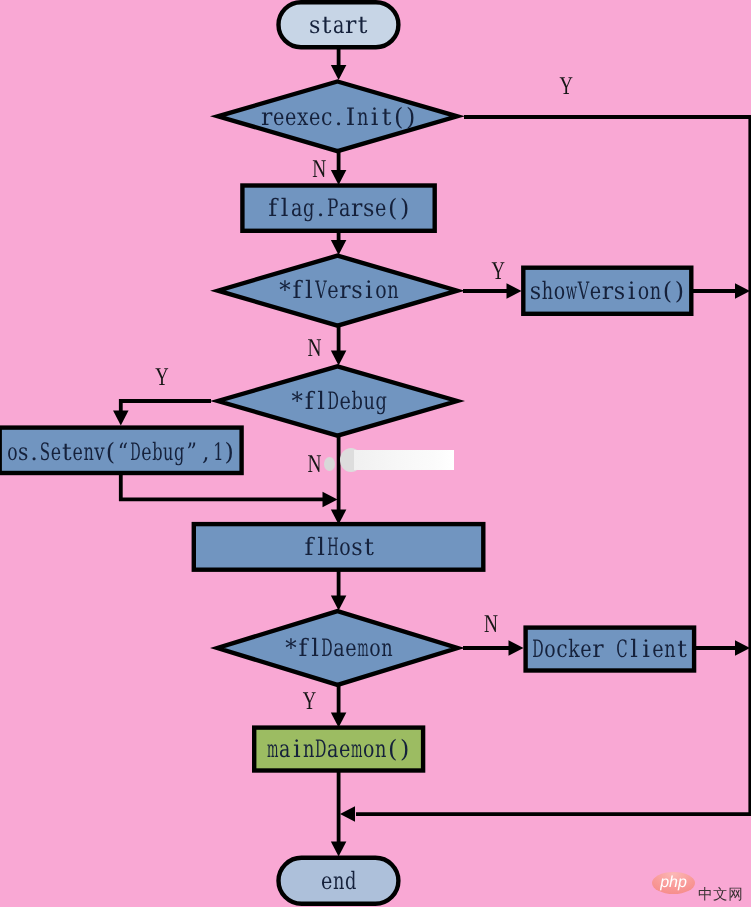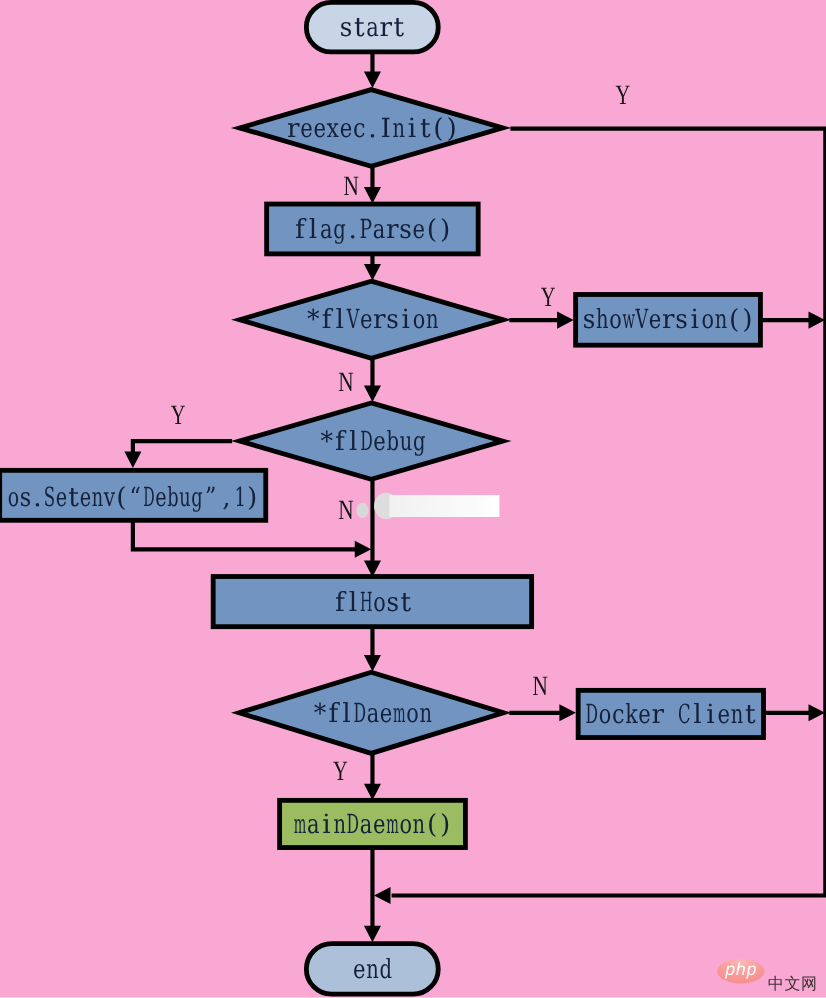--- a/index.html
+++ b/index.html
@@ -6,21 +6,21 @@
   html,body{margin:0;padding:0;background:#ffffff;-webkit-font-smoothing:antialiased;text-rendering:geometricPrecision;}
   #page{position:relative;width:751px;height:907px;background:#f9a8d4;overflow:hidden;}
   #page svg{display:block;position:absolute;left:0;top:0;}
   .ntxt{font-family:"DejaVu Serif",serif;fill:#15213b;font-size:24px;}
 
   #watermark{position:absolute;left:652px;top:863px;display:flex;align-items:center;white-space:nowrap;}
   #wm-badge{display:inline-block;width:43px;height:22px;border-radius:50%;
     background:radial-gradient(ellipse 120% 150% at 50% 8%, #fbb8b6 0%, #f99b99 38%, #f58886 72%, #f07f7e 100%);
     position:relative;}
   #wm-php{position:absolute;left:0;top:0;width:43px;height:22px;line-height:21px;text-align:center;
-    font-family:Liberation Mono, monospace;font-style:italic;font-weight:400;font-size:16px;color:#fff;letter-spacing:0px;}
+    font-family:Liberation Sans, sans-serif;font-style:italic;font-weight:400;font-size:16px;color:#fff;letter-spacing:0px;}
   #wm-site{margin-left:3px;font-family:"DejaVu Sans",sans-serif;font-size:14.6px;color:#3a3233;letter-spacing:0.5px;line-height:15px;white-space:nowrap;margin-top:24px;}
   #ghost{position:absolute;left:0;top:0;width:751px;height:907px;pointer-events:none;}
   #ghost .g1{position:absolute;left:324px;top:457px;width:11px;height:14px;border-radius:50%;background:#d8d8d8;}
   #ghost .g2{position:absolute;left:340px;top:448px;width:22px;height:24px;border-radius:50%;background:#dddddd;}
   #ghost .g3{position:absolute;left:354px;top:450px;width:100px;height:20px;background:linear-gradient(90deg,#f0f0f0 0%,#f7f7f7 45%,#fbfbfb 80%,#fff 100%);}
   .elbl{font-family:"Liberation Serif",serif;fill:#161616;font-size:25.5px;}
 </style>
 </head>
 <body>
 

